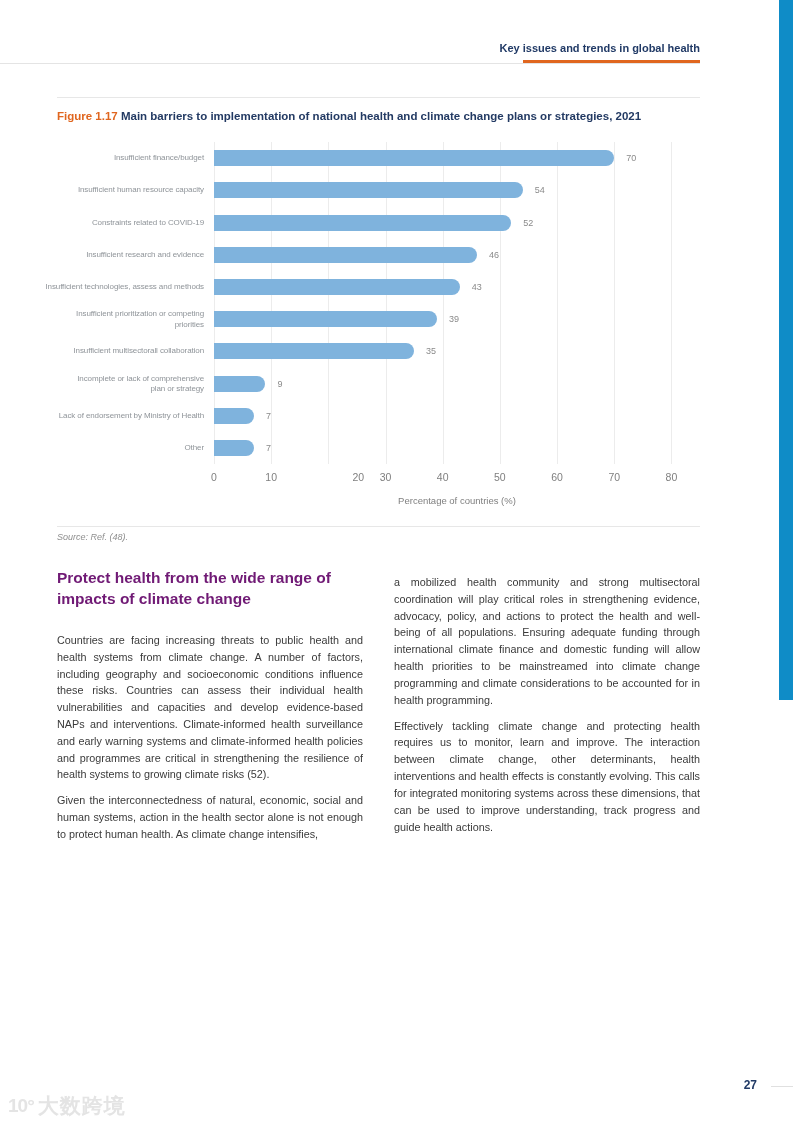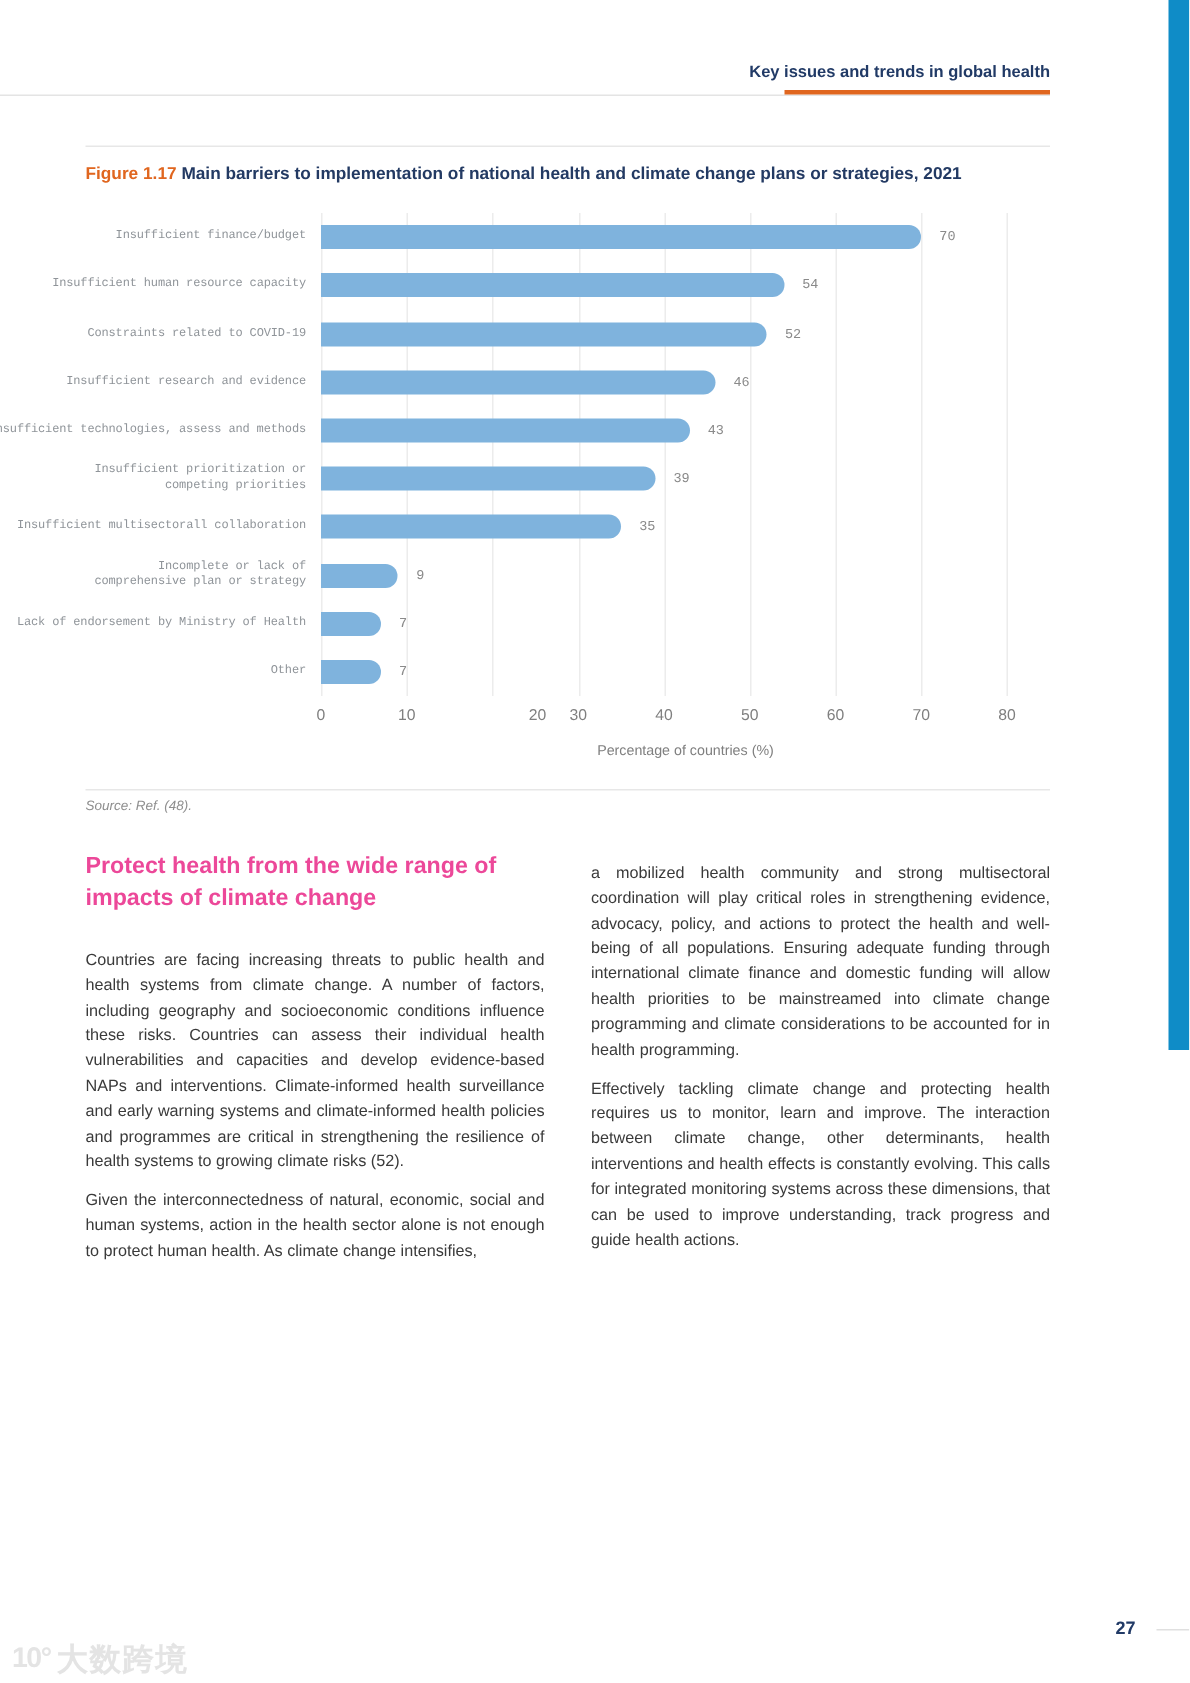--- a/index.html
+++ b/index.html
@@ -13,21 +13,21 @@
   .header-accent{position:absolute;top:60px;left:523px;width:177px;height:3px;background:#e0661f;}
   .figure-rule{position:absolute;top:97px;left:57px;width:643px;height:1px;background:#e7e7e7;}
   .figure-title{position:absolute;top:110px;left:57px;width:643px;font-size:11.5px;color:#233a63;font-weight:bold;}
   .figure-title .fig-label{color:#e0661f;font-weight:bold;}
 
   
   .chart-wrap{position:absolute;top:142px;left:57px;width:643px;}
   .chart-grid{position:absolute;left:157px;top:0;width:486px;height:322px;}
   .gridline{position:absolute;top:0;bottom:0;width:1px;background:#ececec;}
   .chart-rows{position:relative;height:322px;display:flex;flex-direction:column;}
-  .crow{flex:1;display:flex;align-items:stretch;font-family:Liberation Mono, monospace;}
+  .crow{flex:1;display:flex;align-items:stretch;}
   .clabel{width:157px;position:relative;}
   .clabel span{
     position:absolute;right:10px;top:50%;transform:translateY(-50%);
     font-size:8px;color:#8f9499;text-align:right;white-space:nowrap;line-height:1.3;
     letter-spacing:-0.1px;
   }
   .clabel span.wrap{white-space:normal;width:142px;}
   .ccell{flex:1;position:relative;display:flex;align-items:center;}
   .cbar{height:16px;background:#7fb3dd;border-radius:0 8px 8px 0;position:relative;z-index:1;}
   .cval{position:absolute;top:50%;transform:translateY(-50%);font-size:9px;color:#8a8a8a;z-index:1;}
@@ -36,21 +36,21 @@
   .axis-title{margin-left:157px;width:486px;text-align:center;font-size:9.5px;color:#7f7f7f;margin-top:9px;}
 
   .chart-bottom-rule{position:absolute;top:526px;left:57px;width:643px;height:1px;background:#e7e7e7;}
   .source-line{position:absolute;top:532px;left:57px;font-size:9px;font-style:italic;color:#8f8f8f;}
 
   
   .col{position:absolute;width:306px;font-size:10.8px;color:#3a3a3a;text-align:justify;line-height:1.56;}
   .col-left{left:57px;top:568px;}
   .col-right{left:394px;top:574px;}
   .section-heading{
-    font-size:15.5px;font-weight:bold;color:#ec4899;line-height:1.35;
+    font-size:15.5px;font-weight:bold;color:#701a75;line-height:1.35;
     text-align:left;margin:0 0 22px 0;
   }
   .col p{margin:0 0 9px 0;}
 
   .page-number{position:absolute;top:1078px;right:36px;font-size:12px;font-weight:bold;color:#213a66;}
   .footer-rule{position:absolute;top:1086px;left:771px;width:22px;height:1px;background:#e0e0e0;}
 
   .watermark{
     position:absolute;left:8px;top:1092px;display:flex;align-items:center;gap:4px;
     color:#e4e4e4;font-weight:bold;

